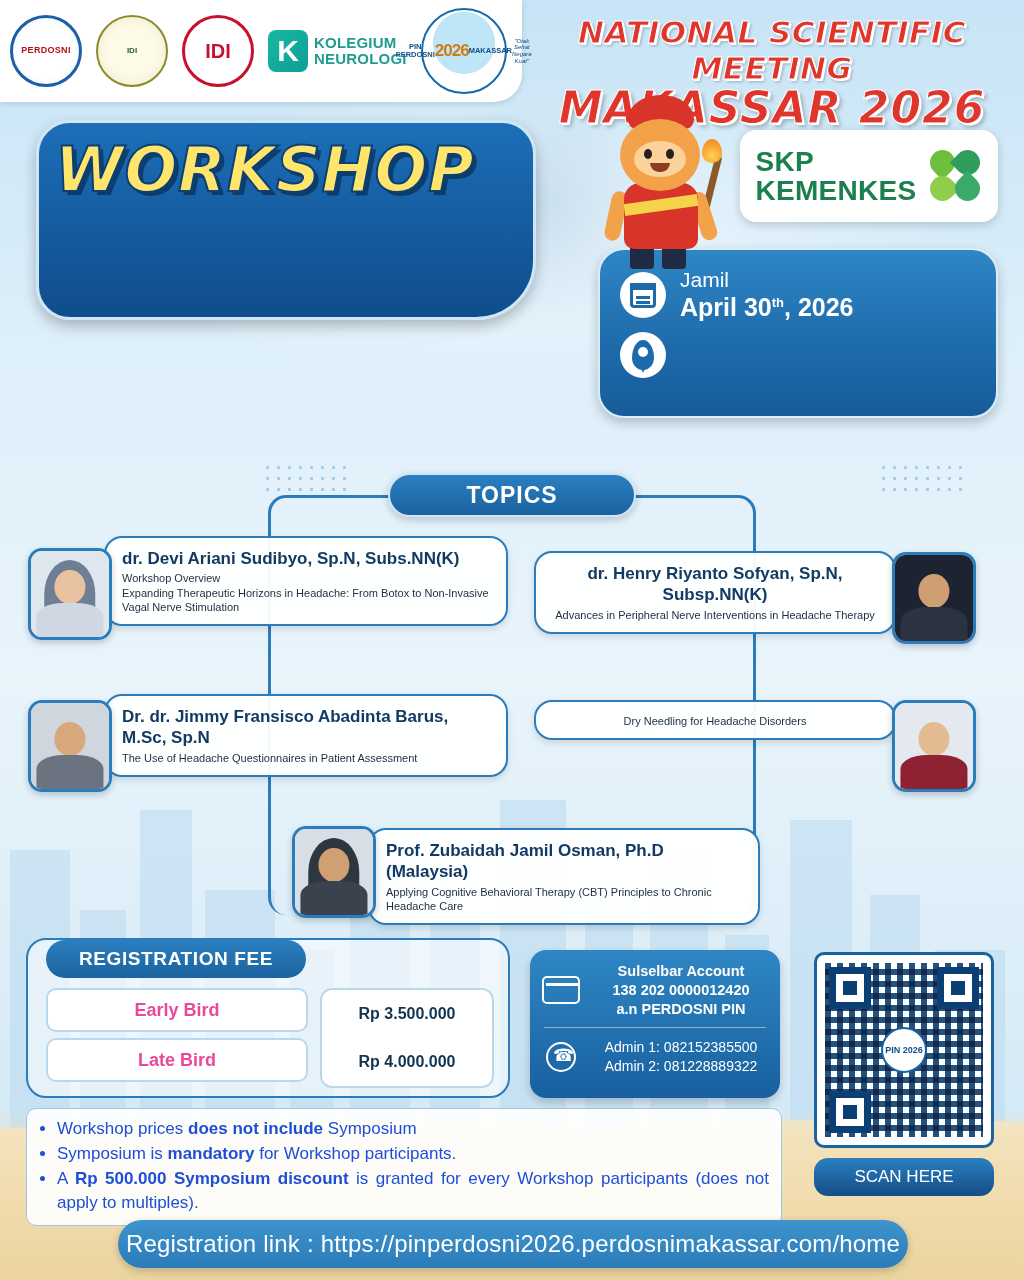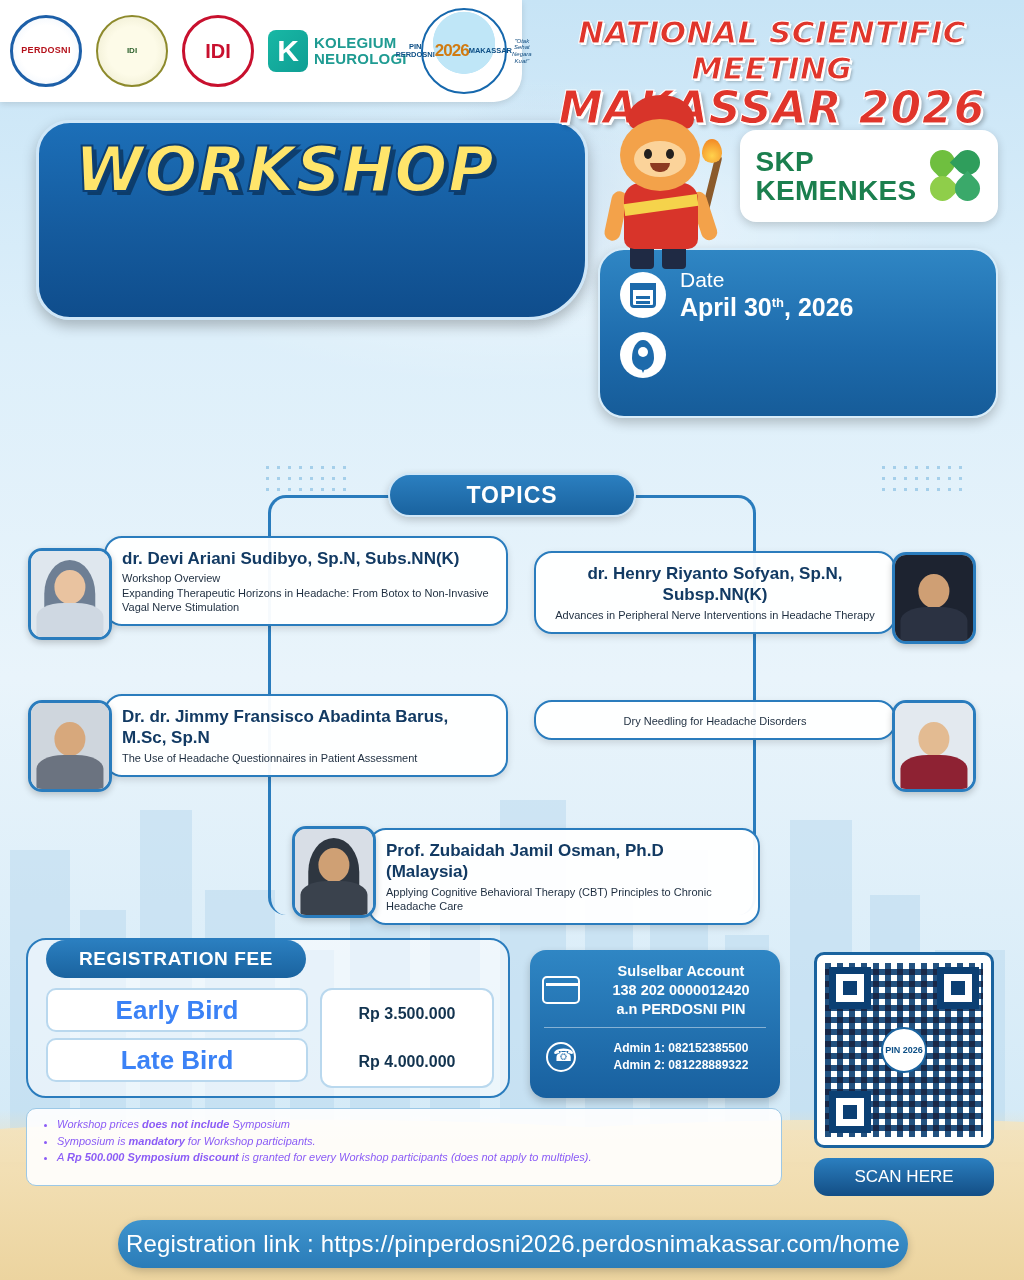--- a/index.html
+++ b/index.html
@@ -93,26 +93,26 @@
   .mks {
     font-family: "DejaVu Sans", sans-serif;
     font-size: 44px; font-weight: bold; font-style: italic; letter-spacing: 1px;
     color: #e0352b; margin-top: -4px;
     -webkit-text-stroke: 1px #ffffff;
     text-shadow: 2px 2px 0 #ffffff, 4px 4px 4px rgba(0,0,0,.25);
   }
 
   
   .ws-banner {
-    position: absolute; left: 36px; top: 120px; width: 552px; height: 200px;
+    position: absolute; left: 36px; top: 120px; width: 500px; height: 200px;
     background: linear-gradient(180deg,#1c6fb8 0%, #155b9e 55%, #0f4d8c 100%);
     border-radius: 34px 34px 60px 34px;
     border: 3px solid #cfe6f7;
     box-shadow: 0 6px 14px rgba(0,0,0,.25);
-    padding: 16px 36px;
+    padding: 16px 16px;
     z-index: 4;
   }
   .ws-word {
     font-family:"DejaVu Sans", sans-serif;
     font-size: 62px; font-weight: bold; font-style: italic; letter-spacing: 1px;
     color: #ffe56b;
     -webkit-text-stroke: 2px #0c3f74;
     text-shadow: 4px 4px 0 rgba(7,40,73,.65);
     line-height: 1;
   }
@@ -229,21 +229,21 @@
   .reg-tab {
     position:absolute; left: 46px; top: 940px; width: 260px; height: 38px;
     background: linear-gradient(180deg,#2b7fc0,#1a639f); border-radius: 19px;
     color:#fff; font-size: 19px; font-weight:bold; letter-spacing:.6px;
     display:flex;align-items:center;justify-content:center; z-index:5;
   }
   .fee-row { position:absolute; display:flex; align-items:center; gap: 12px; z-index:4;}
   .fee-label {
     width: 262px; height: 44px; background:#fff; border:2px solid #b9d8ee; border-radius: 10px;
     display:flex;align-items:center;justify-content:center;
-    font-size: 26px; font-weight: bold; color:#3b82f6;
+    font-size: 18px; font-weight: bold; color:#ec4899;
   }
   .fee-col {
     position:absolute; left: 320px; top: 988px; width: 174px; height: 100px;
     background:#fff; border:2px solid #b9d8ee; border-radius: 12px;
     display:flex; flex-direction:column; align-items:center; justify-content:space-around;
     z-index:4;
   }
   .fee-price { font-size: 16px; font-weight: bold; color:#12334f; }
 
   
@@ -254,21 +254,21 @@
     box-shadow:0 4px 9px rgba(0,0,0,.2);
   }
   .pay-row { display:flex; align-items:center; gap: 10px; }
   .pay-ico { flex:0 0 auto; width:42px; height:42px; display:flex;align-items:center;justify-content:center;}
   .card-ico { width:38px;height:28px;border:2.5px solid #fff;border-radius:5px;position:relative;}
   .card-ico:after{content:"";position:absolute;left:2px;top:5px;width:32px;height:3px;background:#fff;}
   .phone-ico { width:30px;height:30px;border:2.5px solid #fff;border-radius:50%; position:relative;}
   .phone-ico:after{content:"\260E";position:absolute;left:5px;top:1px;font-size:17px;color:#fff;}
   .pay-text { font-size: 14.5px; font-weight:bold; line-height:1.3; text-align:center; flex:1;}
   .pay-div { height:1px;background:rgba(255,255,255,.45); margin: 8px 4px;}
-  .pay-text2 { font-size: 12px; font-weight:bold; line-height:1.35; text-align:center; flex:1;}
+  .pay-text2 { font-size: 14px; font-weight:normal; line-height:1.35; text-align:center; flex:1;}
 
   
   .qr-box {
     position:absolute; right: 30px; top: 952px; width: 180px; height: 196px;
     background:#fff; border:3px solid #1a639f; border-radius: 10px; padding: 8px; z-index:4;
   }
   .qr-inner { width:100%;height:100%; position:relative;
     background-image:
       repeating-linear-gradient(0deg,#0b3f73 0 6px, transparent 6px 12px),
       repeating-linear-gradient(90deg,#0b3f73 0 6px, transparent 6px 12px);
@@ -285,21 +285,21 @@
     background: linear-gradient(180deg,#2b7fc0,#134e85); border-radius: 14px;
     color:#fff; font-size: 17px; display:flex;align-items:center;justify-content:center; z-index:4;
   }
 
   
   .notes {
     position:absolute; left: 26px; top: 1108px; width: 756px; min-height: 78px;
     background: rgba(255,255,255,.9); border:1.5px solid #9cc8e6; border-radius: 10px;
     padding: 8px 12px 8px 30px; z-index: 4;
   }
-  .notes li { font-size: 11px; font-style: italic; color:#8b5cf6; line-height:1.42; margin-bottom:1px; text-align: justify;}
+  .notes li { font-size: 17px; color:#1d4ed8; line-height:1.42; margin-bottom:1px; text-align: justify;}
   .notes b { font-weight: bold; }
 
   
   .footer {
     position:absolute; left: 118px; bottom: 12px; width: 790px; height: 48px;
     background: linear-gradient(180deg,#3f94cd,#2a7cb8);
     border-radius: 24px;
     display:flex;align-items:center;justify-content:center;
     color:#fff; font-size: 24px; letter-spacing:.2px; z-index:4;
     box-shadow: 0 3px 9px rgba(0,0,0,.2);
@@ -408,21 +408,21 @@
       <div class="petal p4"></div>
   </div>
 </div>
 
 <div class="dv-panel">
   <div class="dv-row">
     <div class="dv-ico">
         <div class="cal"></div>
       </div>
     <div>
-      <div class="dv-lbl">Date</div>
+      <div class="dv-lbl">Jamil</div>
       <div class="dv-val">
         <span>April 30</span><sup>th</sup><span>, 2026</span>
       </div>
     </div>
   </div>
   <div class="dv-row">
     <div class="dv-ico">
         <div class="pinico"></div>
       </div>
   </div>

